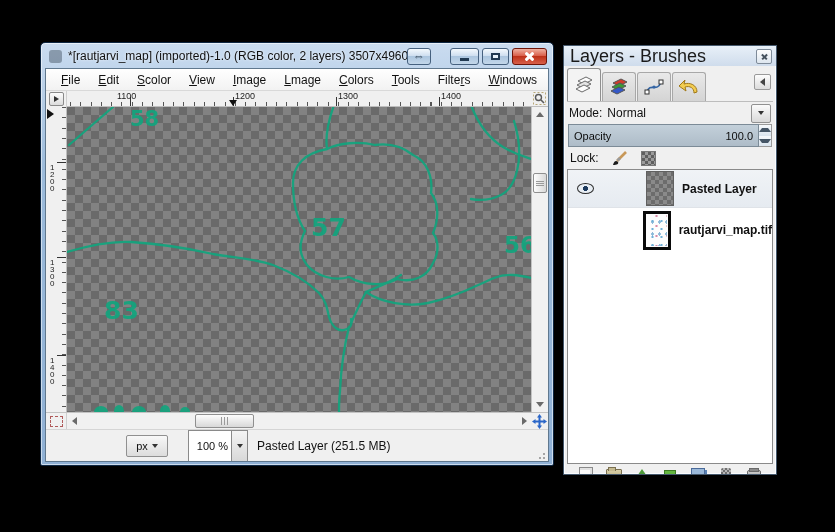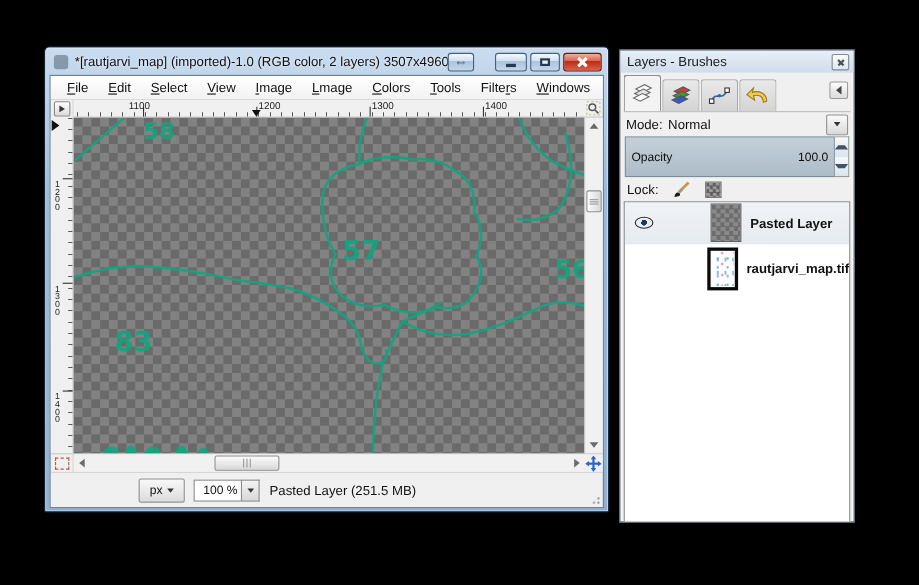--- a/index.html
+++ b/index.html
@@ -82,53 +82,53 @@
     background:linear-gradient(to right,#fdfdfd,#d8d8d8);display:flex;flex-direction:column;align-items:center;justify-content:center;gap:1px;}
   .vthumb i{display:block;width:8px;height:1px;background:#9a9a9a;}
   .hthumb{position:absolute;top:1px;bottom:1px;left:128px;width:57px;border:1px solid #8f8f8f;border-radius:2px;
     background:linear-gradient(#fdfdfd,#d8d8d8);display:flex;align-items:center;justify-content:center;gap:2px;}
   .hthumb i{display:block;width:1px;height:8px;background:#9a9a9a;}
   .navcross{width:17px;display:flex;align-items:center;justify-content:center;background:#f0f0f0;}
   
   .statusbar{flex:1;display:flex;align-items:center;padding:0 4px;position:relative;border-top:1px solid #d5d5d5;}
   .unit-btn{margin-left:76px;width:40px;height:20px;border:1px solid #909090;border-radius:2px;
     background:linear-gradient(#f8f8f8,#dcdcdc);display:flex;align-items:center;justify-content:center;gap:4px;font-size:11px;color:#111;}
-  .zoom-box{margin-left:8px;display:flex;height:20px;}
+  .zoom-box{margin-left:20px;display:flex;height:32px;}
   .zoom-value{width:44px;border:1px solid #8a8a8a;background:#fff;font-size:11px;color:#111;display:flex;align-items:center;justify-content:flex-end;padding-right:3px;box-sizing:border-box;}
   .zoom-drop{width:15px;border:1px solid #8a8a8a;border-left:none;background:linear-gradient(#f4f4f4,#d8d8d8);display:flex;align-items:center;justify-content:center;}
   .status-msg{margin-left:9px;font-size:12px;color:#111;}
   .resize-grip{position:absolute;right:2px;bottom:2px;width:10px;height:10px;
     background-image:radial-gradient(#a5a5a5 1px,transparent 1.2px);background-size:4px 4px;background-position:bottom right;
     clip-path:polygon(100% 0,100% 100%,0 100%);}
   .tri-sm-down{width:0;height:0;border-left:3px solid transparent;border-right:3px solid transparent;border-top:4px solid #333;}
 
   
   .layers-win{
     position:absolute;left:563px;top:45px;width:214px;height:430px;
     border:1px solid #45586c;background:#f0f0f0;box-sizing:border-box;
     padding:2px 3px 0 3px;overflow:hidden;
     box-shadow:inset 0 0 0 1px #fafcff;
   }
   .lw-title{height:18px;display:flex;align-items:center;background:linear-gradient(#e8f0f8,#cfdcec);margin:-2px -3px 0 -3px;padding:1px 4px 1px 6px;}
-  .lw-title-text{font-size:12px;color:#1a1a1a;}
+  .lw-title-text{font-size:18px;color:#1a1a1a;}
   .lw-close{margin-left:auto;width:14px;height:13px;border:1px solid #7e8b99;border-radius:2px;background:linear-gradient(#fdfdfd,#dde6ef);display:flex;align-items:center;justify-content:center;}
   .lw-close .xg{position:relative;width:7px;height:7px;}
   .lw-close .xg::before,.lw-close .xg::after{content:"";position:absolute;top:3px;left:0;width:7px;height:1.6px;background:#46525e;}
   .lw-close .xg::before{transform:rotate(45deg);}
   .lw-close .xg::after{transform:rotate(-45deg);}
   .tabs-row{height:33px;display:flex;align-items:flex-end;position:relative;border-bottom:1px solid #bdbdbd;margin-top:2px;}
   .tab{width:34px;height:29px;border:1px solid #a8a8a8;border-bottom:none;border-radius:3px 3px 0 0;
     background:linear-gradient(#e9e9e9,#d4d4d4);margin-right:1px;display:flex;align-items:center;justify-content:center;box-sizing:border-box;}
   .tab.active{height:33px;background:#f3f3f3;border-color:#8f8f8f;}
   .tab-menu-btn{position:absolute;right:2px;top:6px;width:15px;height:14px;border:1px solid #9a9a9a;border-radius:2px;background:linear-gradient(#fdfdfd,#dcdcdc);display:flex;align-items:center;justify-content:center;}
   .tri-left-sm{width:0;height:0;border-top:4px solid transparent;border-bottom:4px solid transparent;border-right:5px solid #444;}
   .mode-row{height:22px;display:flex;align-items:center;padding:0 2px;}
   .mode-text{font-size:12px;color:#111;}
   .mode-drop{margin-left:auto;width:18px;height:17px;border:1px solid #919191;border-radius:2px;background:linear-gradient(#fbfbfb,#d9d9d9);display:flex;align-items:center;justify-content:center;}
-  .opacity-row{height:37px;display:flex;align-items:stretch;padding:0 1px;}
+  .opacity-row{height:23px;display:flex;align-items:stretch;padding:0 1px;}
   .opacity-slider{flex:1;border:1px solid #7c8b97;background:linear-gradient(#c3d0da,#aebcc8);display:flex;align-items:center;padding:0 5px;font-size:11px;color:#0c0c0c;}
   .opacity-val{margin-left:auto;text-align:center;}
   .opacity-spin{width:12px;display:flex;flex-direction:column;border:1px solid #9a9a9a;border-left:none;}
   .opacity-spin span{flex:1;display:flex;align-items:center;justify-content:center;background:linear-gradient(#f6f9fc,#d9e4ee);}
   .tri-xxs-up{width:0;height:0;border-left:3px solid transparent;border-right:3px solid transparent;border-bottom:4px solid #456;}
   .tri-xxs-down{width:0;height:0;border-left:3px solid transparent;border-right:3px solid transparent;border-top:4px solid #456;}
   .lock-row{height:22px;display:flex;align-items:center;gap:12px;padding:0 3px;}
   .lock-text{font-size:12px;color:#111;}
   .lock-checker{width:13px;height:13px;border:1px solid #777;
     background-image:conic-gradient(#9a9a9a 90deg,#5f5f5f 90deg 180deg,#9a9a9a 180deg 270deg,#5f5f5f 270deg);background-size:6px 6px;}
@@ -178,21 +178,21 @@
         </span>
       <span class="tb tb-close">
           <span class="x-glyph"></span>
         </span>
     </span>
   </div>
   <div class="win-content">
     <div class="menubar">
         <span class="menu-item"><span></span><u>F</u><span>ile</span></span>
         <span class="menu-item"><span></span><u>E</u><span>dit</span></span>
-        <span class="menu-item"><span></span><u>S</u><span>elect</span></span>
+        <span class="menu-item"><span></span><u>S</u><span>color</span></span>
         <span class="menu-item"><span></span><u>V</u><span>iew</span></span>
         <span class="menu-item"><span></span><u>I</u><span>mage</span></span>
         <span class="menu-item"><span></span><u>L</u><span>mage</span></span>
         <span class="menu-item"><span></span><u>C</u><span>olors</span></span>
         <span class="menu-item"><span></span><u>T</u><span>ools</span></span>
         <span class="menu-item"><span>Filte</span><u>r</u><span>s</span></span>
         <span class="menu-item"><span></span><u>W</u><span>indows</span></span>
         <span class="menu-item"><span></span><u>H</u></span>
       </div>
 

